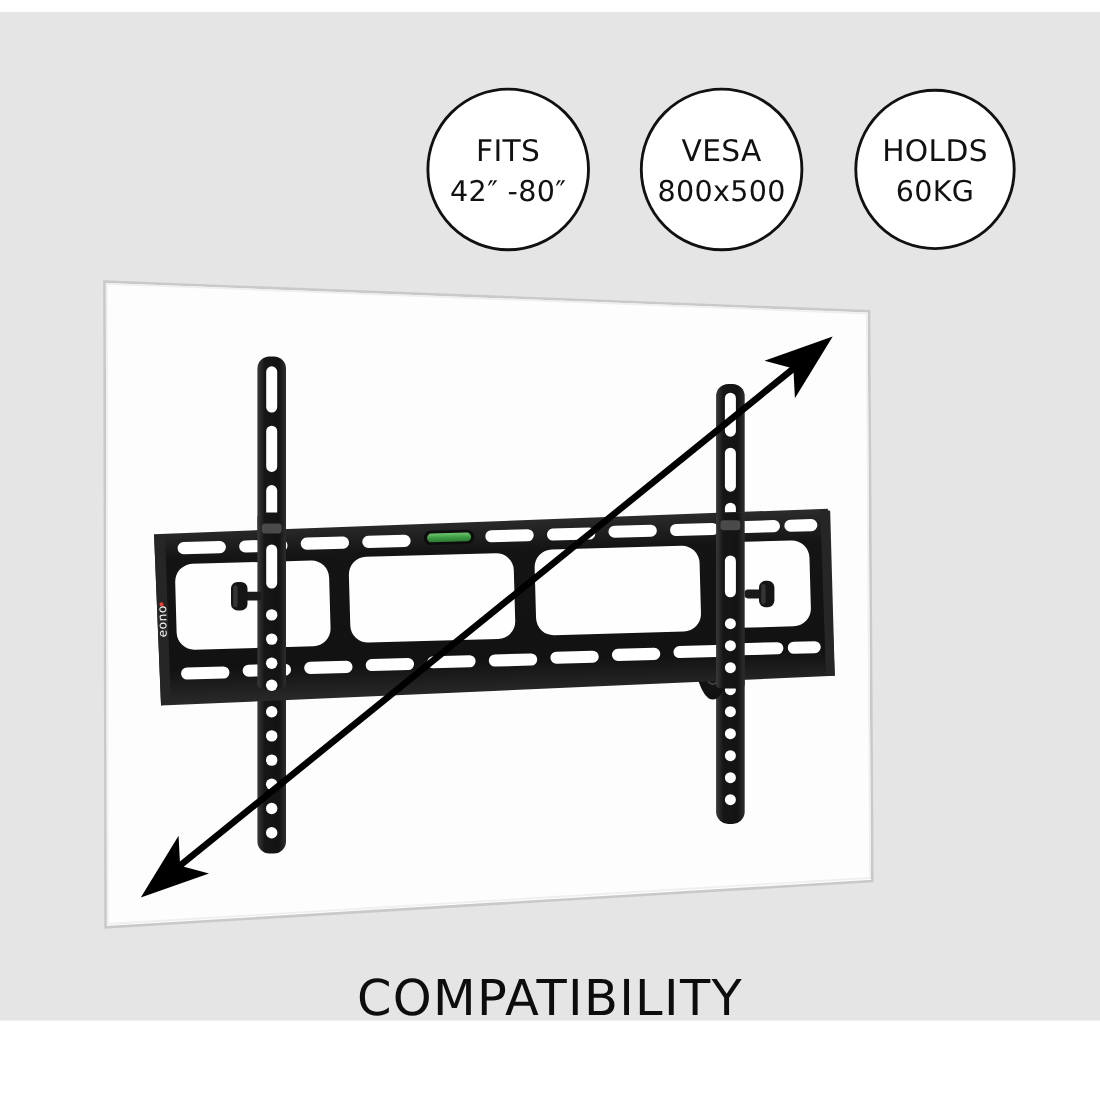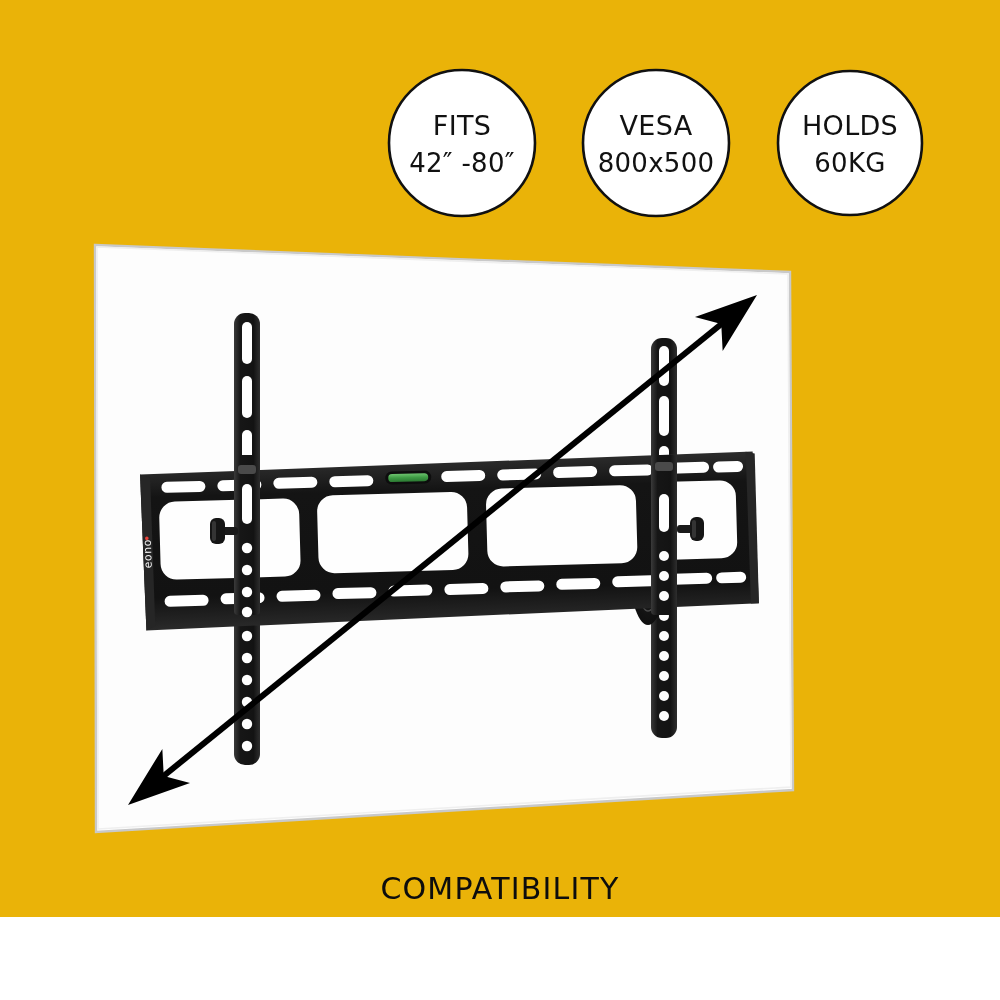--- a/index.html
+++ b/index.html
@@ -8,22 +8,23 @@
     padding: 0;
     background: #ffffff;
   }
   body {
     font-family: "DejaVu Sans", sans-serif;
   }
   #page {
     position: relative;
     width: 1000px;
     height: 917px;
-    background: #eab308;
+    background: #e5e5e5;
     overflow: hidden;
+    margin-top: 11px;
   }
   #scene {
     position: absolute;
     inset: 0;
     width: 1000px;
     height: 1000px;
   }
   .badge-text {
     font-family: "DejaVu Sans", sans-serif;
     fill: #111111;
@@ -34,21 +35,21 @@
   .badge-text.small {
     font-size: 26px;
   }
   .section-title {
     position: absolute;
     left: 0;
     right: 0;
     top: 874px;
     text-align: center;
     font-family: "DejaVu Sans", sans-serif;
-    font-size: 30px;
+    font-size: 45px;
     letter-spacing: 1.2px;
     color: #0d0d0d;
     line-height: 1;
     white-space: nowrap;
   }
   .title-rule {
     position: absolute;
     left: 57px;
     width: 830px;
     top: 946px;

